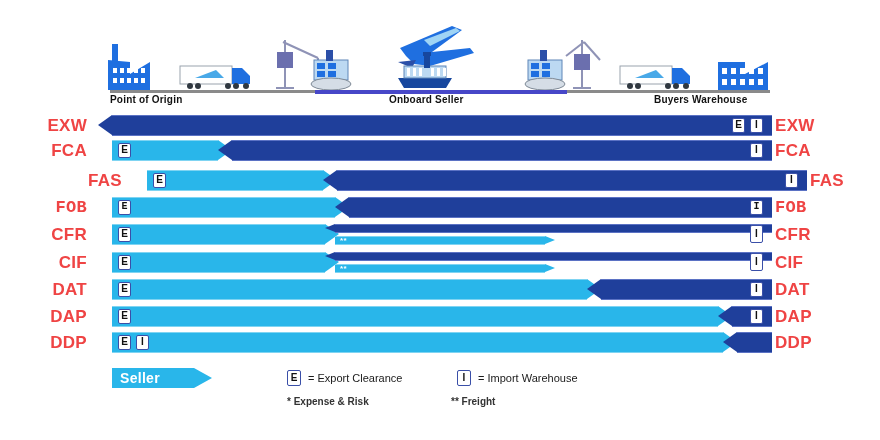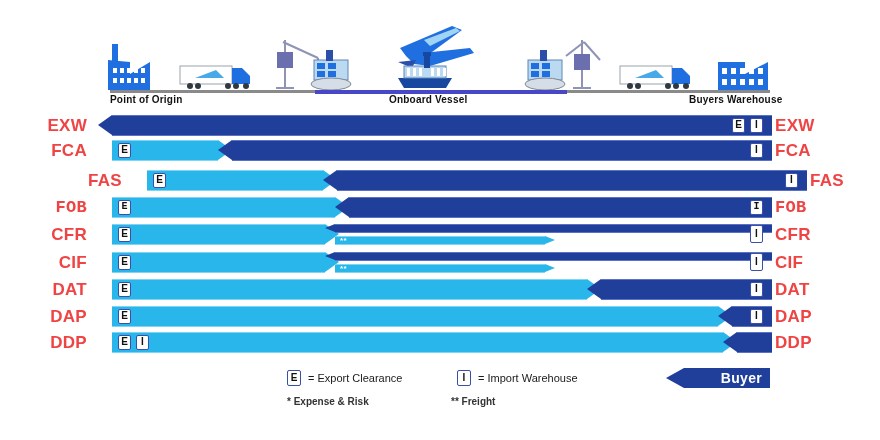--- a/index.html
+++ b/index.html
@@ -16,21 +16,21 @@
   .scene{position:absolute;left:0;top:0;width:880px;height:112px;}
   .ground{position:absolute;left:110px;top:90px;width:660px;height:3px;background:#8a8a8a;}
   .sea{position:absolute;left:315px;top:90px;width:252px;height:4px;background:#4747c8;}
   .stage-label{
     position:absolute;top:94px;
     font-size:10px;font-weight:bold;color:#111111;
     letter-spacing:.2px;white-space:nowrap;
   }
   .sl-origin{left:110px;}
   .sl-vessel{left:389px;}
-  .sl-warehouse{left:654px;margin-left:35px;}
+  .sl-warehouse{left:654px;}
 
   
   .rows{position:absolute;left:0;top:112px;width:880px;height:246px;}
   .row{position:absolute;left:0;width:880px;height:27px;}
 
   .lbl{
     position:absolute;top:4px;
     font-size:17px;font-weight:bold;color:#ef4444;
     letter-spacing:.3px;white-space:nowrap;
   }
@@ -279,21 +279,21 @@
             <rect x="749" y="79" width="5" height="6"></rect>
           <rect x="758" y="79" width="5" height="6"></rect>
         </g>
       </g>
     </svg>
 
     <div class="ground"></div>
     <div class="sea"></div>
 
     <div class="stage-label sl-origin">Point of Origin</div>
-    <div class="stage-label sl-vessel">Onboard Vessel</div>
+    <div class="stage-label sl-vessel">Onboard Seller</div>
     <div class="stage-label sl-warehouse">Buyers Warehouse</div>
   </div>
 
   <div class="rows" id="rows">
       <div class="row" style="top: 0px;">
         <div class="lbl lbl-left">EXW</div>
         <div class="lbl lbl-right">EXW</div>
         <div class="track">
           <div class="buyer" style="left: 0px; width: 660px;"></div>
           <div class="badge" style="left: 620px;">E</div>
@@ -382,21 +382,21 @@
         <div class="track">
           <div class="seller" style="left: 0px; width: 611px;"></div>
           <div class="buyer" style="left: 625px; width: 35px;"></div>
           <div class="badge" style="left: 6px;">E</div>
           <div class="badge" style="left: 24px;">I</div>
         </div>
       </div>
     </div>
 
   <div class="legend">
-    <div class="leg-buyer">Buyer</div>
+    <div class="leg-seller">Seller</div>
 
     <div class="leg-badge" style="left:287px;top:10px;">E</div>
     <div class="leg-item" style="left:308px;top:12px;">= Export Clearance</div>
 
     <div class="leg-badge" style="left:457px;top:10px;">I</div>
     <div class="leg-item" style="left:478px;top:12px;">= Import Warehouse</div>
 
     <div class="leg-note" style="left:287px;top:36px;">* Expense &amp; Risk</div>
     <div class="leg-note" style="left:451px;top:36px;">** Freight</div>
   </div>

